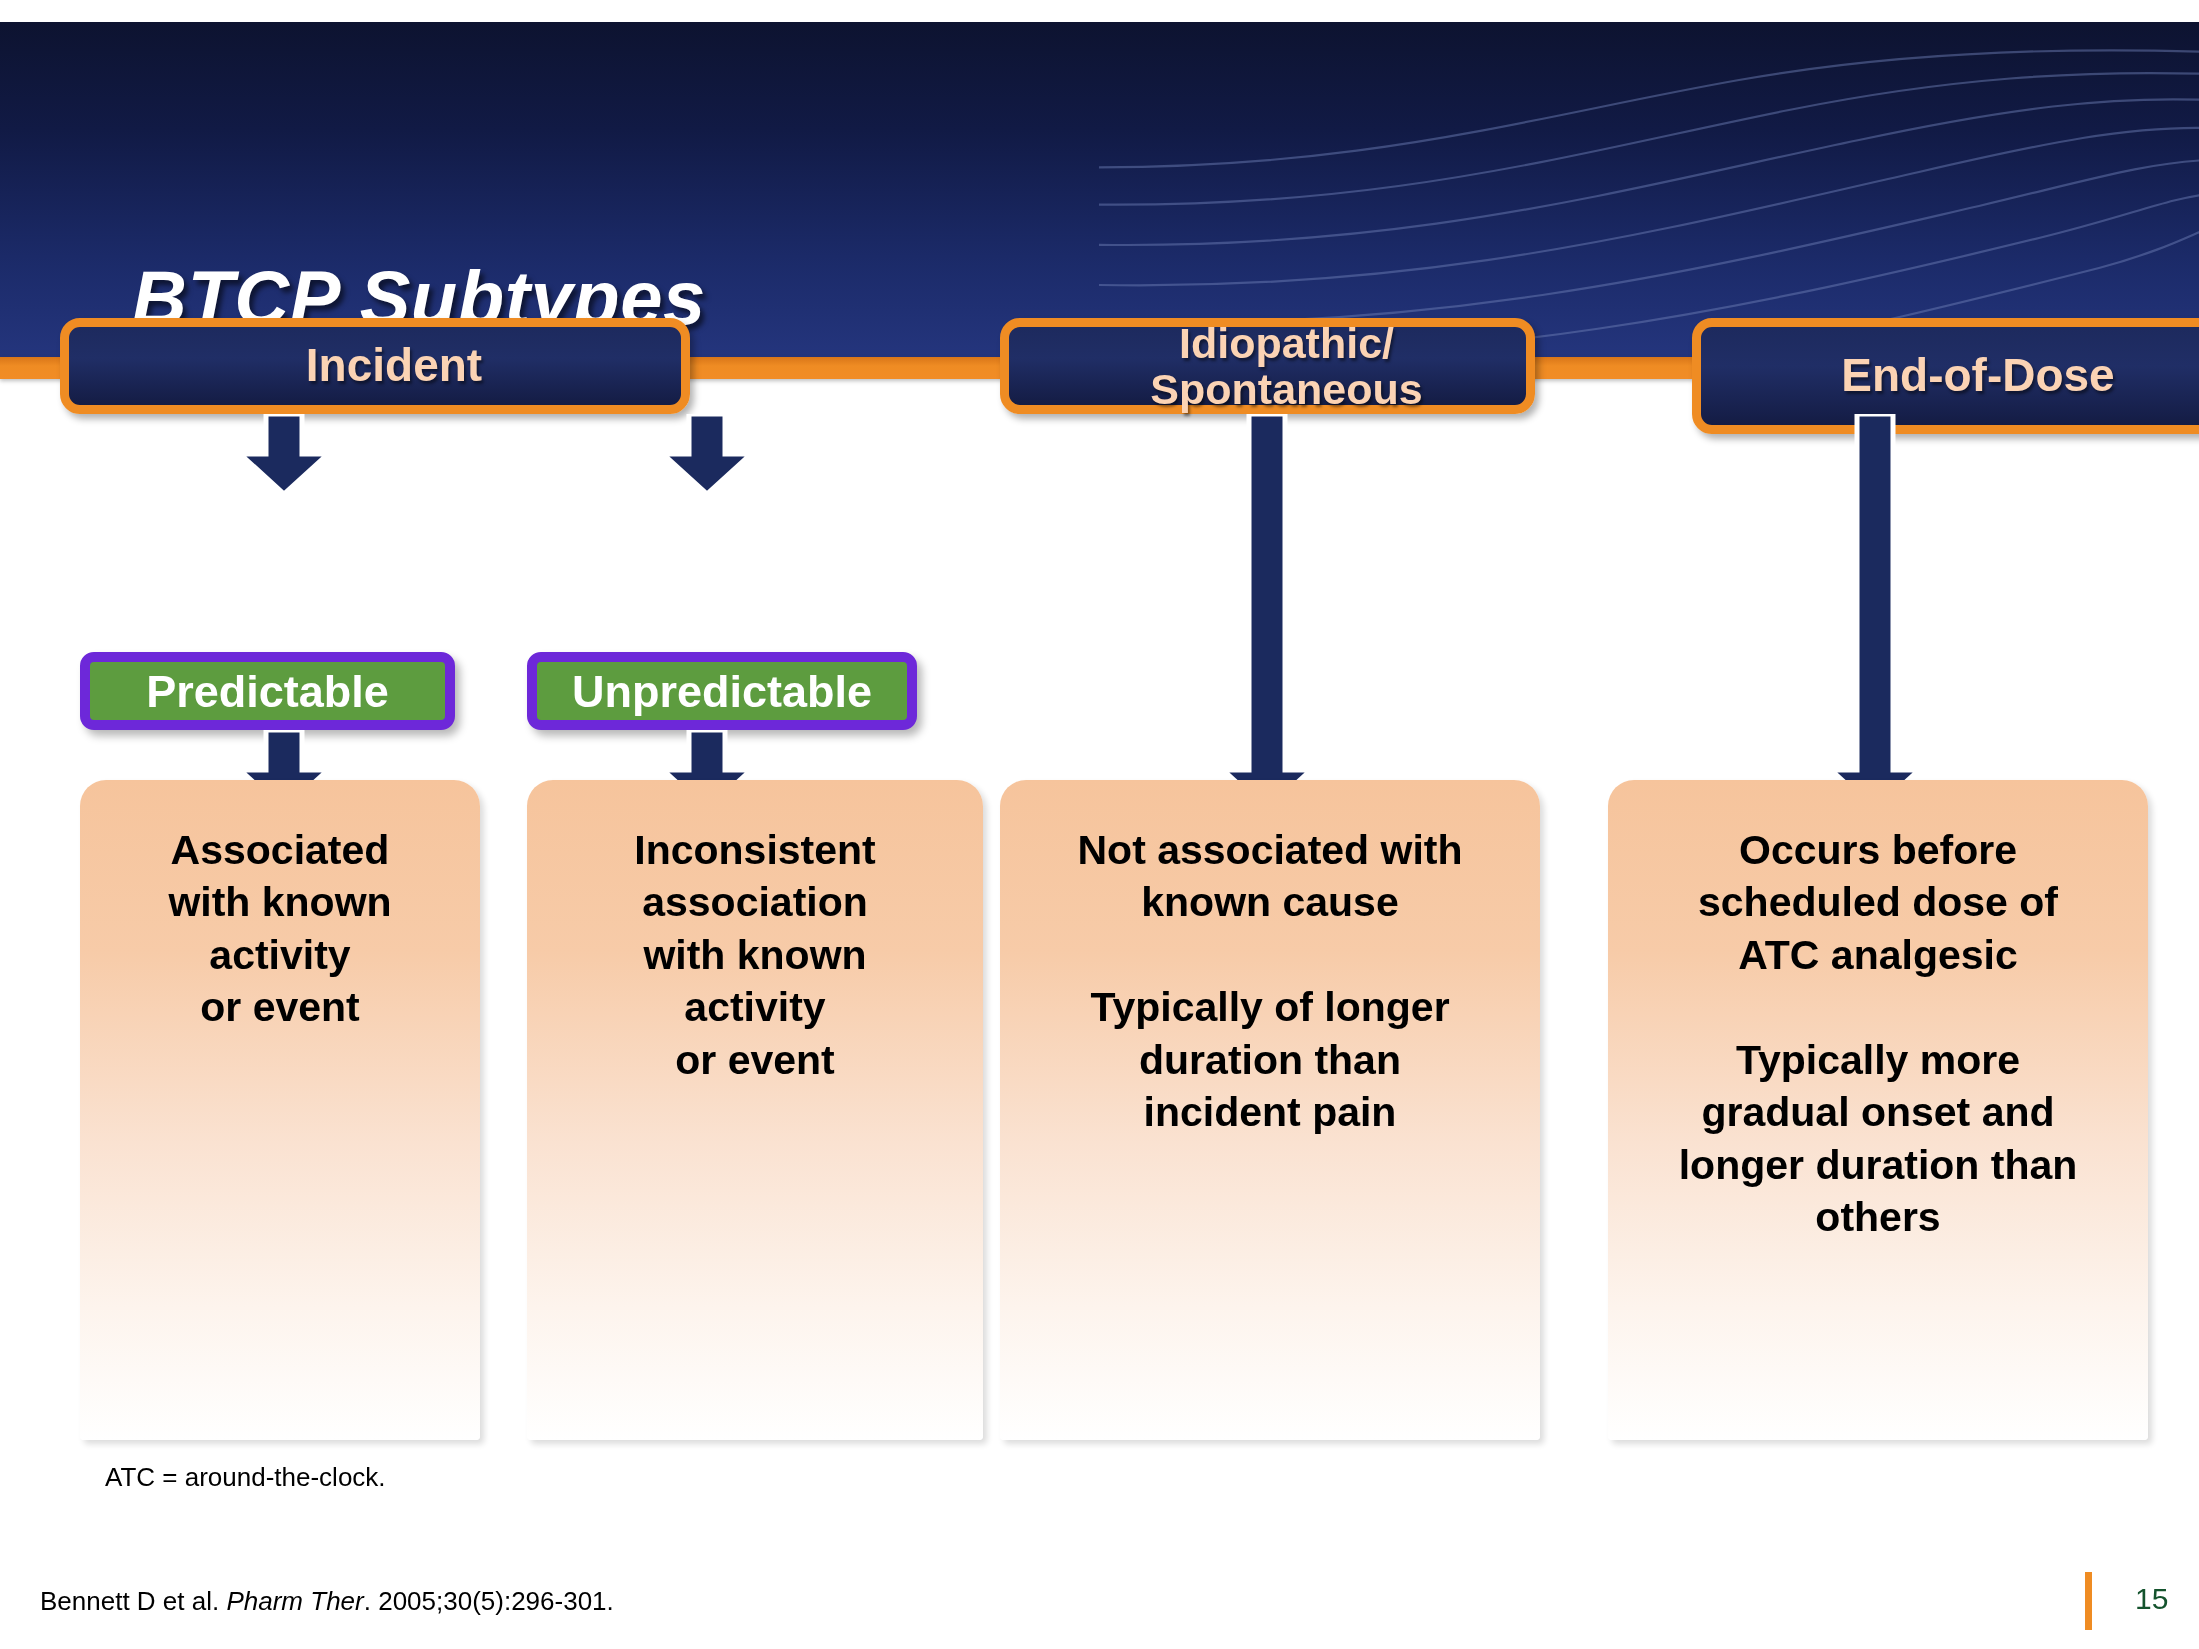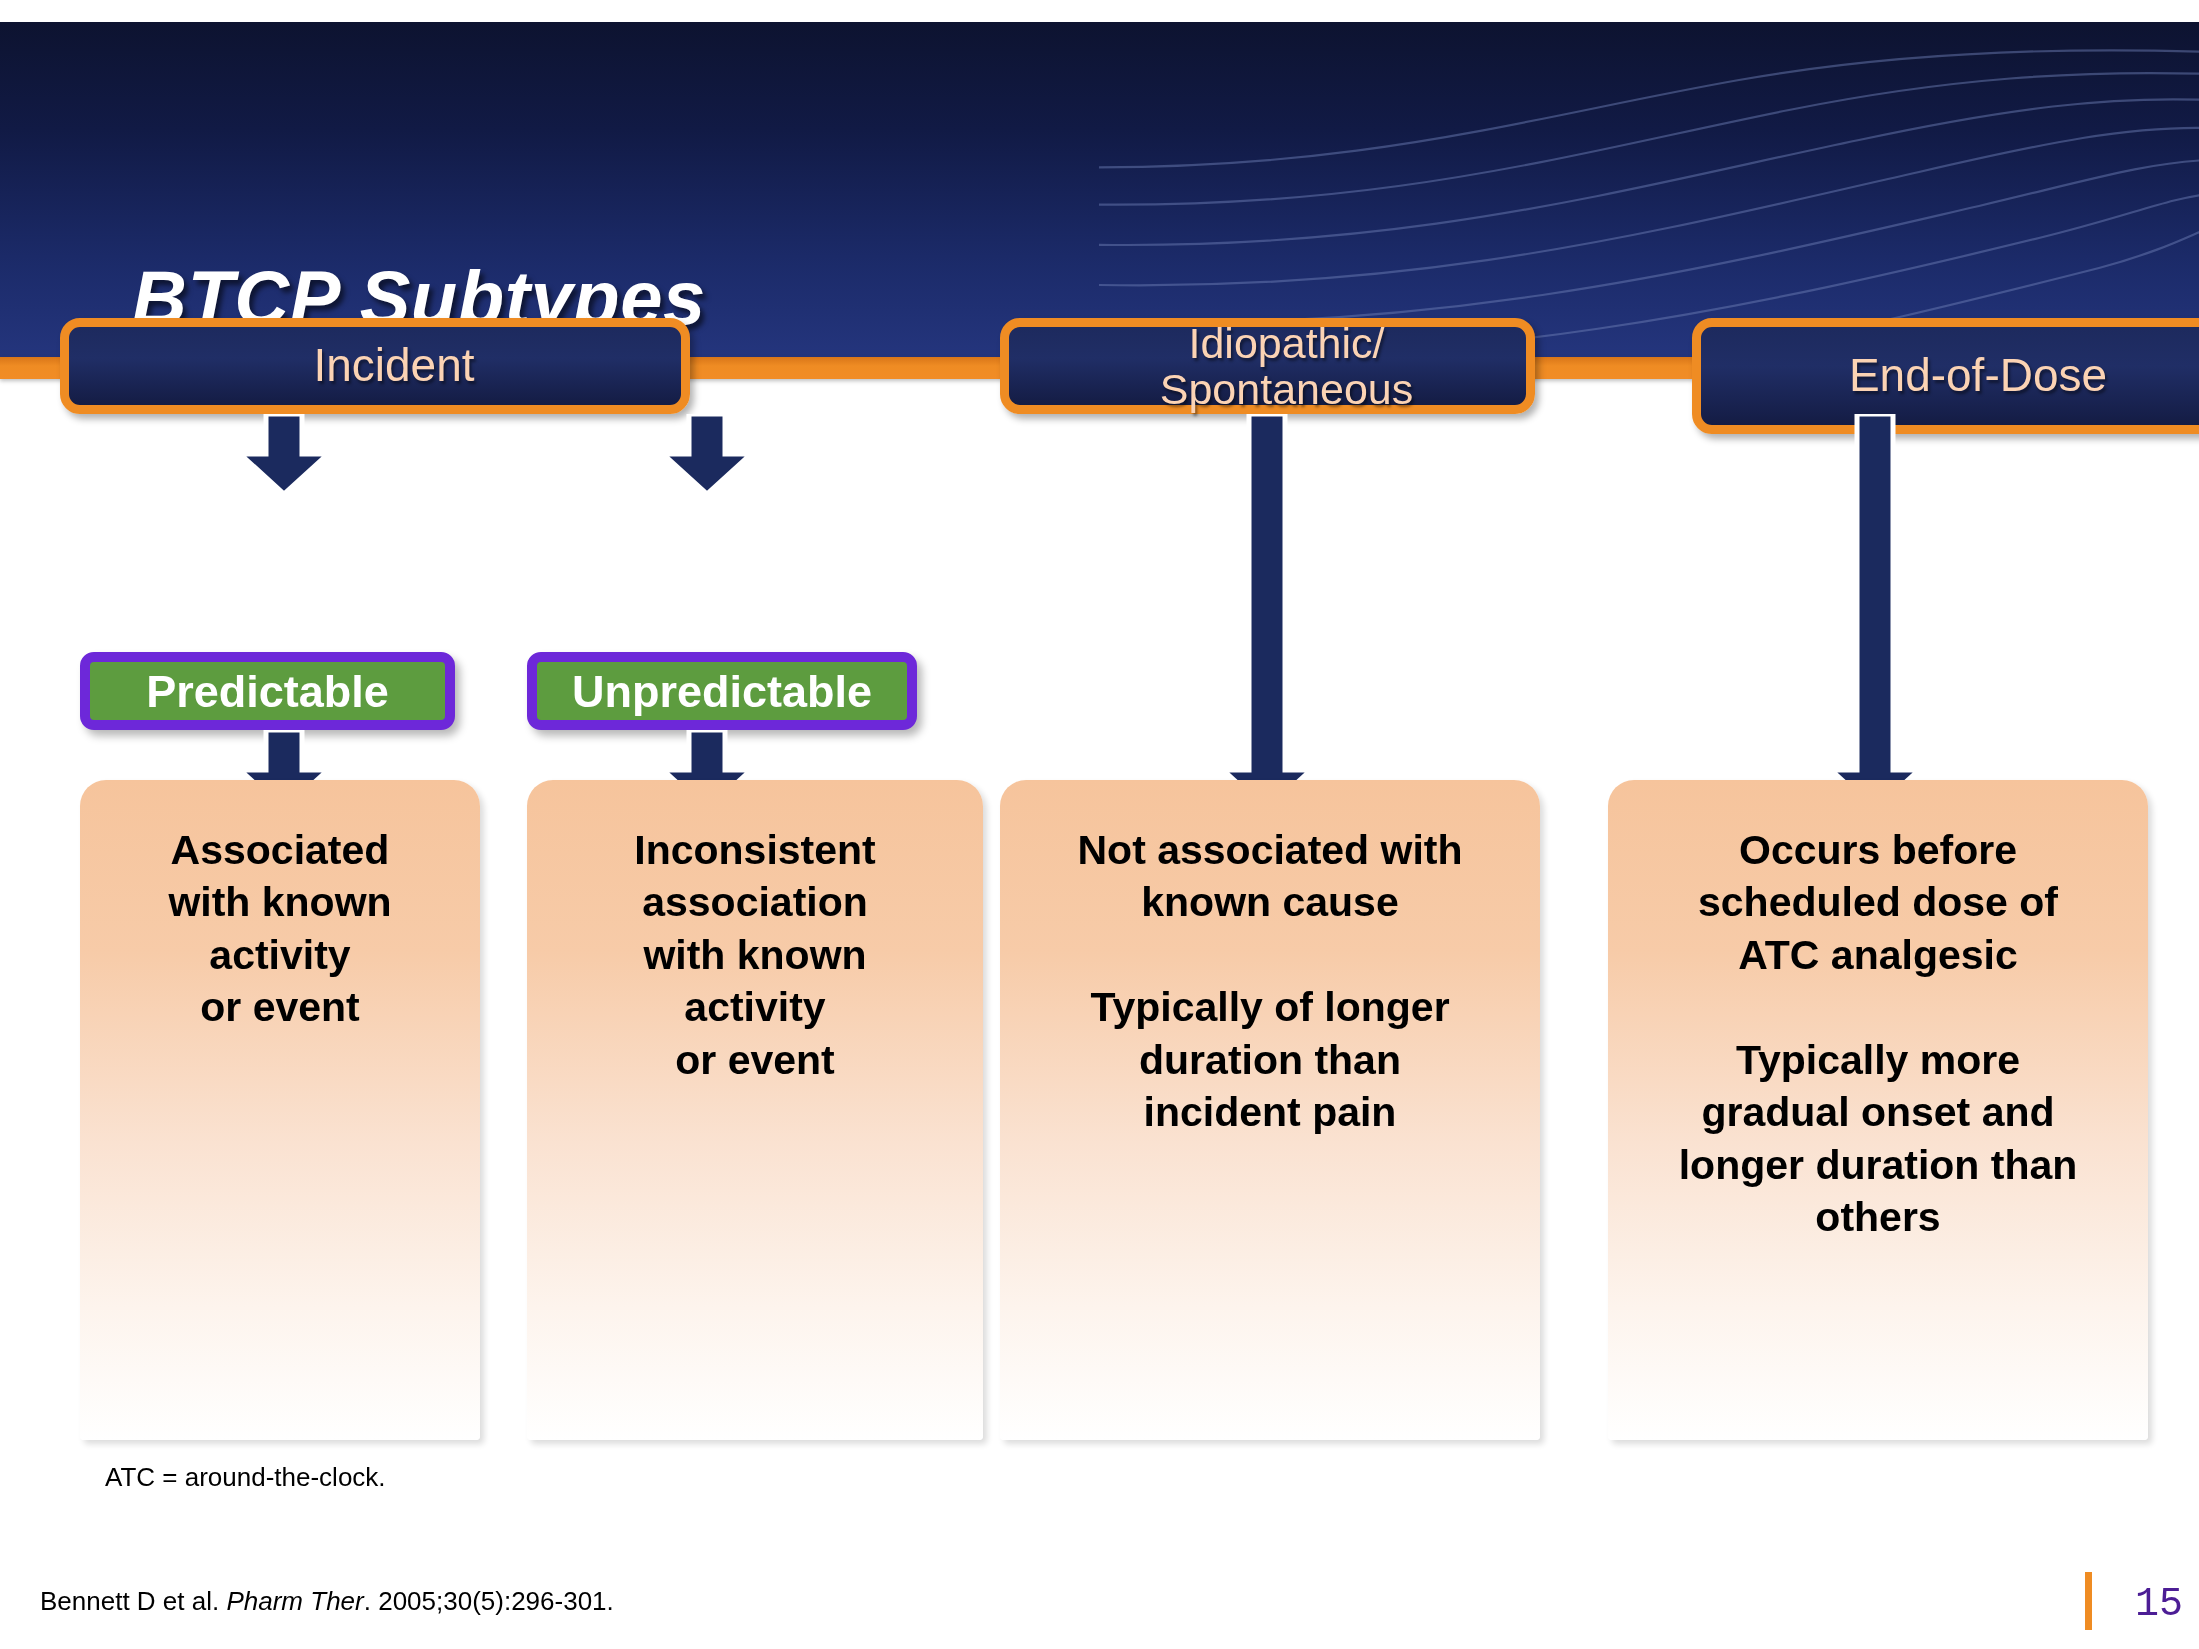--- a/index.html
+++ b/index.html
@@ -67,21 +67,21 @@
     border-radius: 20px;
     background: linear-gradient(180deg, #1d2a5e 0%, #202e66 40%, #141c44 100%);
     box-shadow: 4px 5px 7px rgba(0,0,0,0.30);
     display: flex;
     align-items: center;
     justify-content: center;
     text-align: center;
   }
   .navy-box .navy-label {
     color: #fbd3b4;
-    font-weight: normal;
+    font-weight: bold;
     font-size: 46px;
     line-height: 1.08;
     text-shadow: 2px 3px 3px rgba(0,0,0,0.45);
     white-space: pre-line;
     margin-left: 38px;
   }
 
   
   .green-box {
     position: absolute;
@@ -150,23 +150,22 @@
     left: 2085px;
     top: 1572px;
     width: 7px;
     height: 58px;
     background: #ef8c23;
   }
   .page-number {
     position: absolute;
     left: 2135px;
     top: 1582px;
-    font-size: 40px;
-    color: #4c1d95;
-    font-family: Liberation Mono, monospace;
+    font-size: 30px;
+    color: #14532d;
   }
 </style>
 </head>
 <body>
 
 <div class="slide-header">
   <svg class="header-swoosh" viewBox="0 0 1100 335" preserveAspectRatio="none">
     <g fill="none" stroke="#6f7fb5" stroke-opacity="0.48" stroke-width="2.2">
       <path d="M-40 145 C 260 150 430 95 640 58 C 800 30 960 25 1110 30"></path>
       <path d="M-40 182 C 280 190 470 132 690 88 C 850 56 980 48 1110 52"></path>

